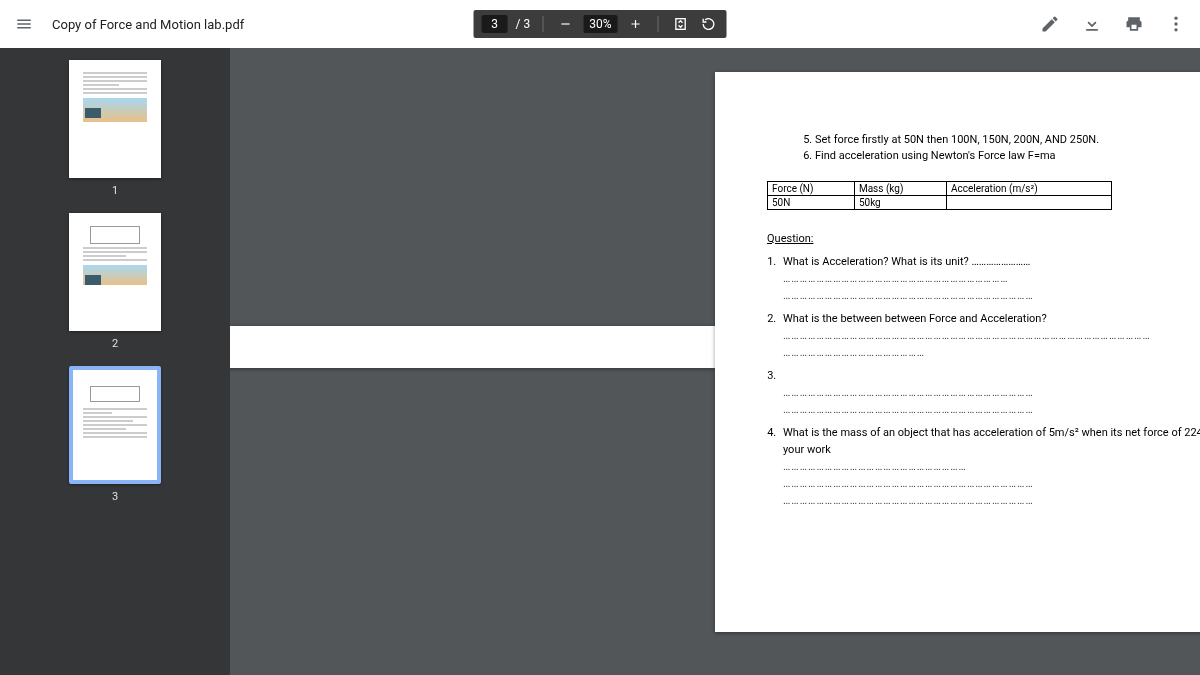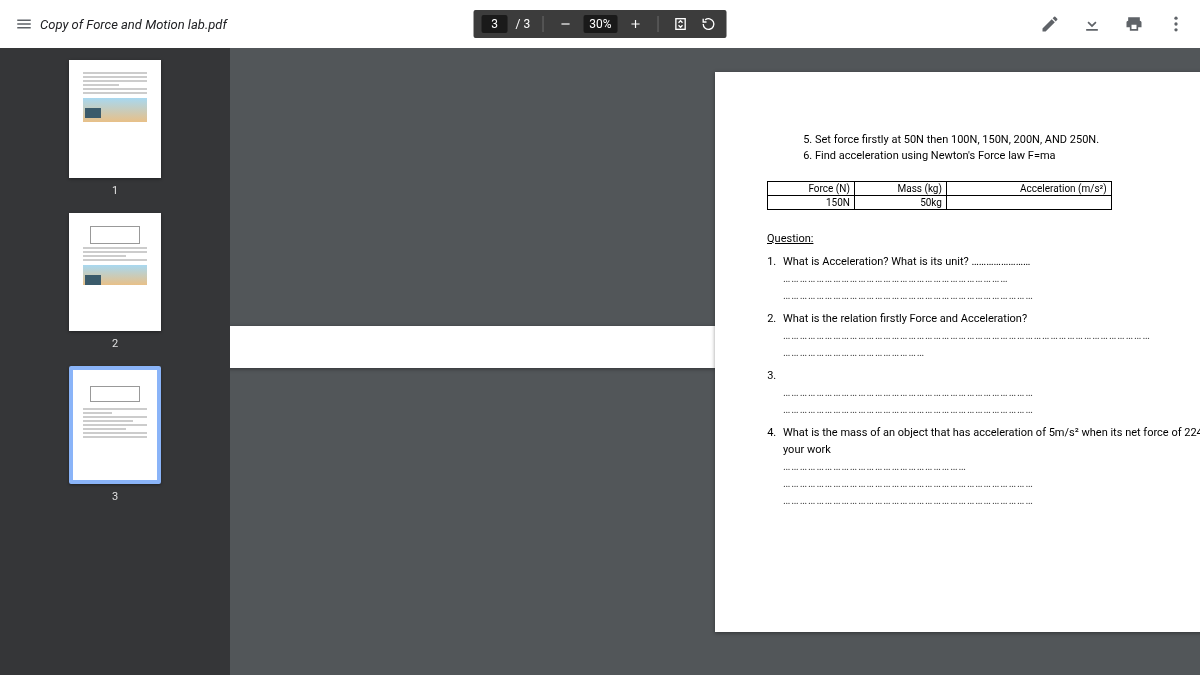--- a/index.html
+++ b/index.html
@@ -1,21 +1,21 @@
 <!DOCTYPE html>
 <html><head>
 <meta charset="utf-8">
 <style>
   * { box-sizing: border-box; margin: 0; padding: 0; }
   body { font-family: Roboto, Arial, sans-serif; background: #fff; overflow: hidden; }
   .toolbar {
     height: 48px; background: #fff; display: flex; align-items: center;
     padding: 0 12px; position: relative; z-index: 10;
   }
-  .tb-left { display: flex; align-items: center; gap: 4px; font-style: italic; }
+  .tb-left { display: flex; align-items: center; gap: 16px; }
   .hamburger { width: 24px; height: 24px; display:flex; align-items:center; justify-content:center; cursor:pointer;}
   .doc-title { font-size: 13px; color: #202124; }
   .tb-center {
     position: absolute; left: 50%; transform: translateX(-50%);
     display: flex; align-items: center; gap: 8px;
     background: #3c3c3c; color: #fff; height: 28px;
     padding: 0 8px; border-radius: 2px; font-size: 12px;
   }
   .pageno-box, .zoom-box {
     background: #1a1a1a; color:#fff; padding: 2px 6px; font-size:12px;
@@ -50,21 +50,21 @@
   }
   .page-main {
     width: 660px; min-height: 560px; background:#fff;
     box-shadow: 0 1px 4px rgba(0,0,0,0.4);
     padding: 60px 52px 40px 52px;
     font-size: 11px; color:#000;
   }
   .instructions { margin-left: 30px; margin-bottom: 16px; line-height:1.5;}
   .instructions li { list-style: decimal; margin-left: 18px; }
   table.data { border-collapse: collapse; width: 62%; margin-bottom: 22px;}
-  table.data th, table.data td { border:1px solid #000; padding:1px 4px; font-size:10px; text-align:right; font-weight:normal;}
+  table.data th, table.data td { border:1px solid #000; padding:1px 4px; font-size:10px; text-align:left; font-weight:normal;}
   .question-h { text-decoration: underline; margin-bottom:8px; font-size:11px;}
   .qlist { margin-left: 12px; }
   .qlist > li { list-style: decimal; margin-bottom: 6px; line-height:1.55; padding-left:4px;}
   .dots { color:#444; letter-spacing:1px;}
   
   .th-content { position:absolute; inset:6px; font-size:3px; color:#333; overflow:hidden;}
   .th-table { width:70%; height:18px; border:1px solid #999; margin:3px auto;}
   .th-lines { height:2px; background:#ccc; margin:2px 4px;}
   .th-pic { height:24px; background: linear-gradient(#a8d8f0,#e8c088); margin:4px 4px 0 4px; position:relative;}
   .th-pic::before{content:"";position:absolute;left:2px;top:10px;width:16px;height:10px;background:#3b5b6b;}
@@ -197,35 +197,35 @@
           <li>Find acceleration using Newton's Force law F=ma</li>
         </ol>
         <table class="data">
           <tbody>
               <tr>
             <th>Force (N)</th>
             <th>Mass (kg)</th>
             <th>Acceleration (m/s²)</th>
           </tr>
           <tr>
-                <td>150N</td>
+                <td>50N</td>
                 <td>50kg</td>
                 <td></td>
               </tr>
         </tbody>
           </table>
         <div class="question-h">Question:</div>
         <ol class="qlist">
           <li>
             <span>What is Acceleration? What is its unit? ……………………</span><br>
             <span class="dots">………………………………………………………………………</span><br>
             <span class="dots">………………………………………………………………………………</span>
           </li>
           <li>
-            <span>What is the relation firstly Force and Acceleration?</span><br>
+            <span>What is the between between Force and Acceleration?</span><br>
             <span class="dots">……………………………………………………………………………………………………………………</span><br>
             <span class="dots">……………………………………………</span>
           </li>
           <li>
             <br>
             <span class="dots">………………………………………………………………………………</span><br>
             <span class="dots">………………………………………………………………………………</span>
           </li>
           <li>
             <span>What is the mass of an object that has acceleration of 5m/s² when its net force of 224N is applied to it? Show your work</span><br>

